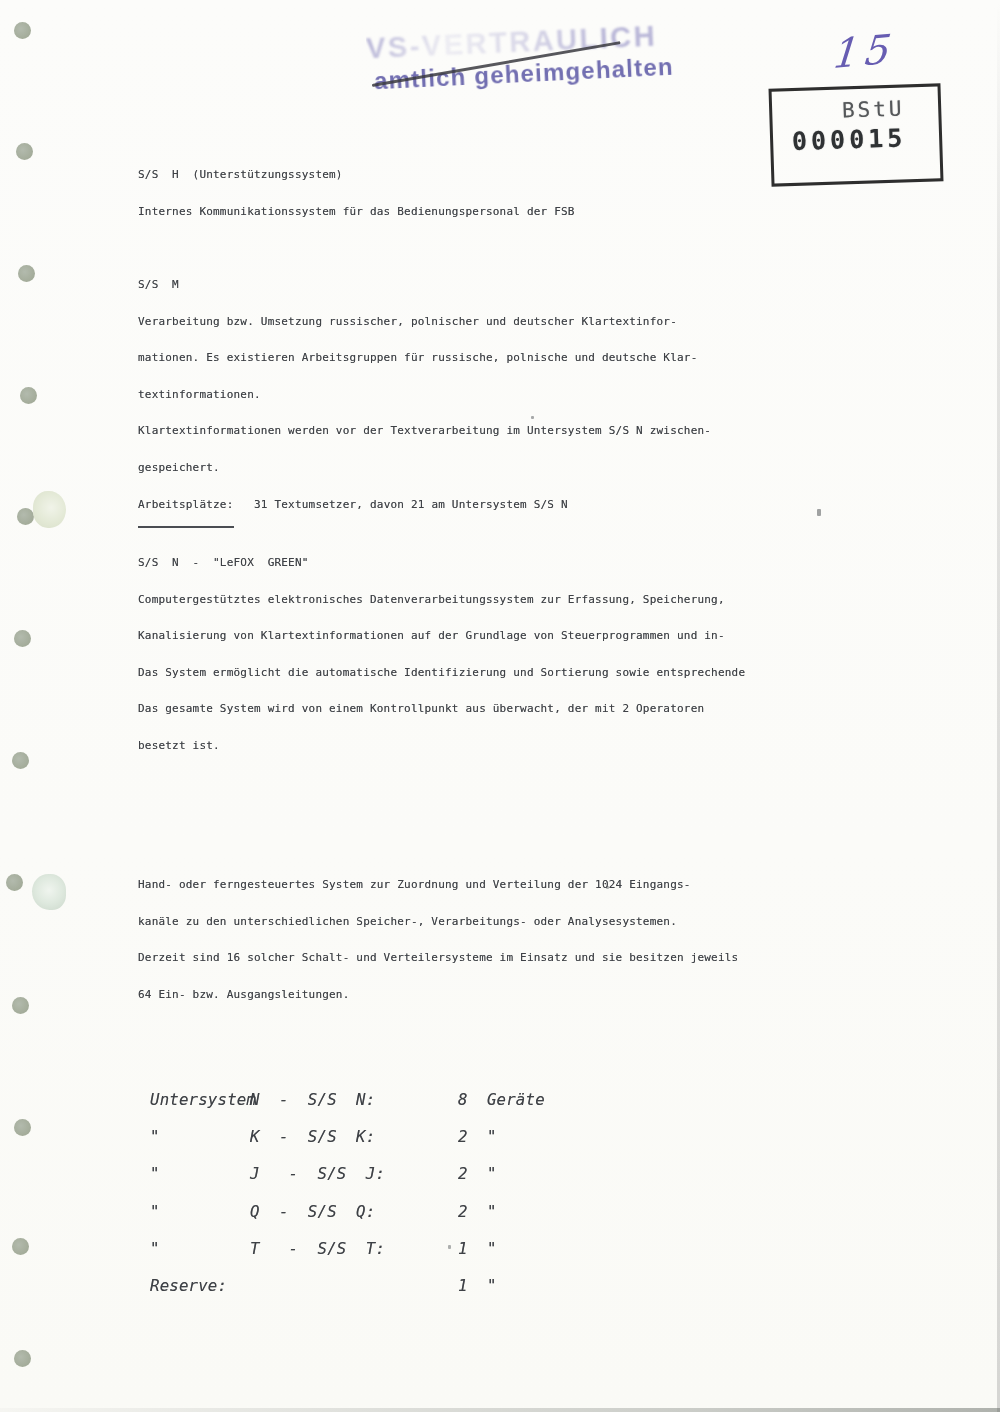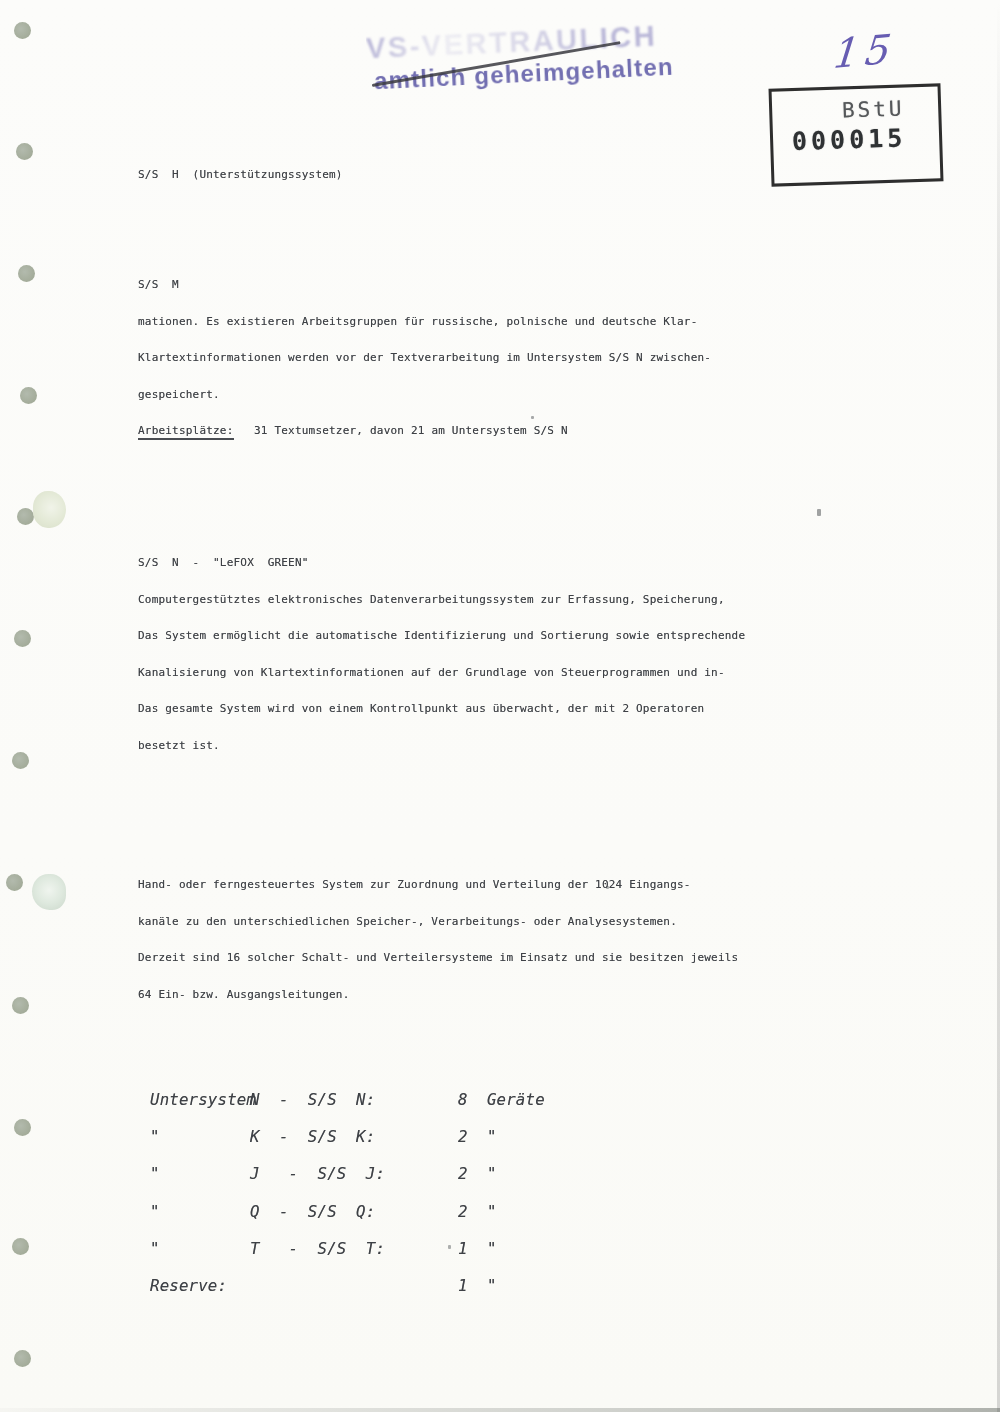--- a/index.html
+++ b/index.html
@@ -9,21 +9,21 @@
     overflow:hidden;
     font-family:"DejaVu Sans Mono",monospace;
   }
   
   .sec{position:absolute;left:138px;}
   .ln{
     white-space:pre;font-size:11px;line-height:36.6px;
     color:#3e4146;letter-spacing:0.2px;
     text-shadow:0 0 0.5px rgba(62,65,70,0.55);
   }
-  .u{border-bottom:2px solid #4a4d52;padding-bottom:1px;}
+  .u{border-bottom:2px solid #4a4d52;padding-bottom:15px;}
   
   .tbl{position:absolute;left:150px;top:1081px;width:720px;}
   .trow{position:relative;height:37.2px;}
   .tc{
     position:absolute;top:0;white-space:pre;font-size:15.7px;line-height:37.2px;
     color:#3e4146;letter-spacing:0.2px;text-shadow:0 0 0.5px rgba(62,65,70,0.55);font-style:italic;
   }
   .tc1{left:0;}
   .tc2{left:100px;}
   .tc3{left:308px;}
@@ -131,35 +131,38 @@
 
   <div class="pagenum">15</div>
 
   <div class="bstu">
     <div class="bstu-label">BStU</div>
     <div class="bstu-number">000015</div>
   </div>
 
   <div class="sec" style="top:157px">
     <div class="ln">S/S  H  (Unterstützungssystem)</div>
+    <div class="ln">Internes Kommunikationssystem für das Bedienungspersonal der FSB</div>
   </div>
 
   <div class="sec" style="top:267px">
     <div class="ln">S/S  M</div>
+    <div class="ln">Verarbeitung bzw. Umsetzung russischer, polnischer und deutscher Klartextinfor-</div>
     <div class="ln">mationen. Es existieren Arbeitsgruppen für russische, polnische und deutsche Klar-</div>
+    <div class="ln">textinformationen.</div>
     <div class="ln">Klartextinformationen werden vor der Textverarbeitung im Untersystem S/S N zwischen-</div>
     <div class="ln">gespeichert.</div>
     <div class="ln"><span class="u">Arbeitsplätze:</span><span>   31 Textumsetzer, davon 21 am Untersystem S/S N</span></div>
   </div>
 
   <div class="sec" style="top:545px">
     <div class="ln">S/S  N  -  "LeFOX  GREEN"</div>
     <div class="ln">Computergestütztes elektronisches Datenverarbeitungssystem zur Erfassung, Speicherung,</div>
+    <div class="ln">Kanalisierung von Klartextinformationen auf der Grundlage von Steuerprogrammen und in-</div>
     <div class="ln">Das System ermöglicht die automatische Identifizierung und Sortierung sowie entsprechende</div>
-    <div class="ln">Kanalisierung von Klartextinformationen auf der Grundlage von Steuerprogrammen und in-</div>
     <div class="ln">Das gesamte System wird von einem Kontrollpunkt aus überwacht, der mit 2 Operatoren</div>
     <div class="ln">besetzt ist.</div>
   </div>
 
   <div class="sec" style="top:867px">
     <div class="ln">Hand- oder ferngesteuertes System zur Zuordnung und Verteilung der 1024 Eingangs-</div>
     <div class="ln">kanäle zu den unterschiedlichen Speicher-, Verarbeitungs- oder Analysesystemen.</div>
     <div class="ln">Derzeit sind 16 solcher Schalt- und Verteilersysteme im Einsatz und sie besitzen jeweils</div>
     <div class="ln">64 Ein- bzw. Ausgangsleitungen.</div>
   </div>

